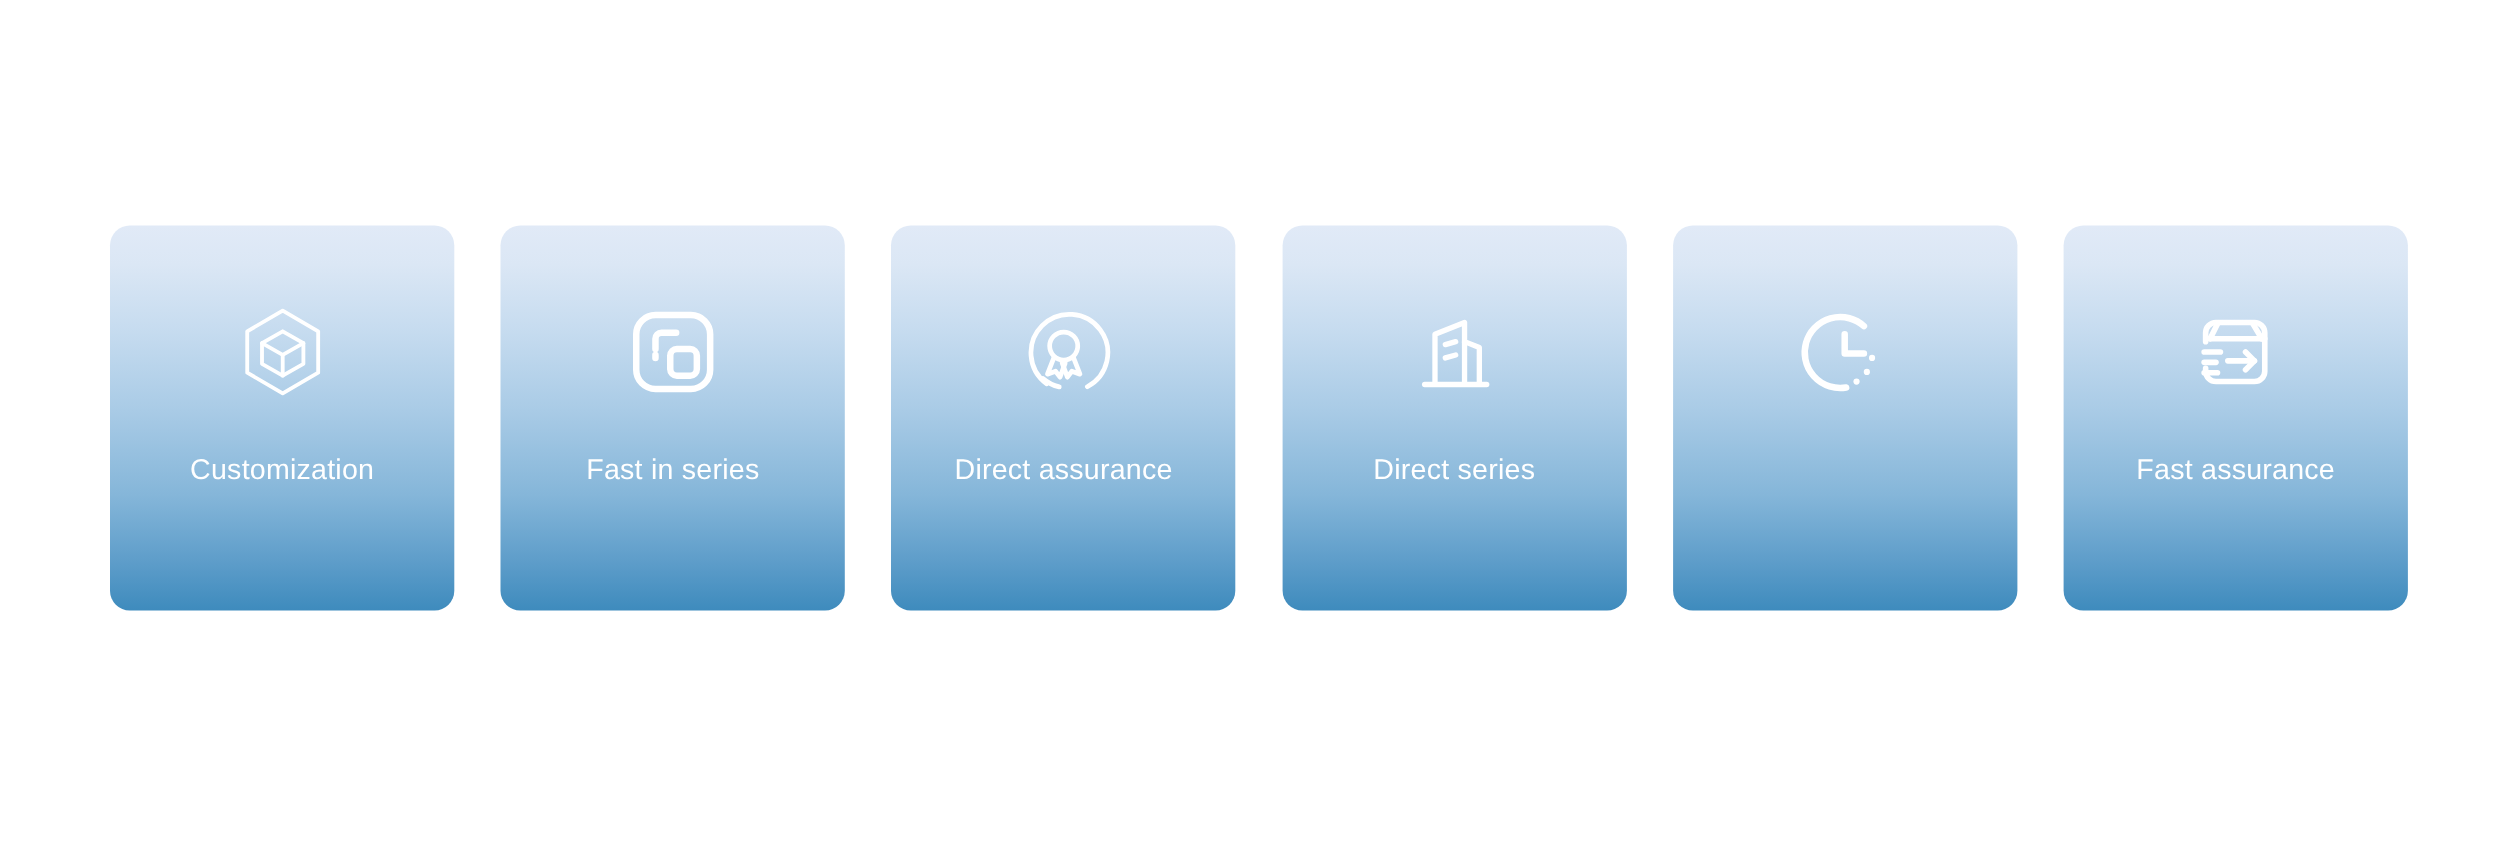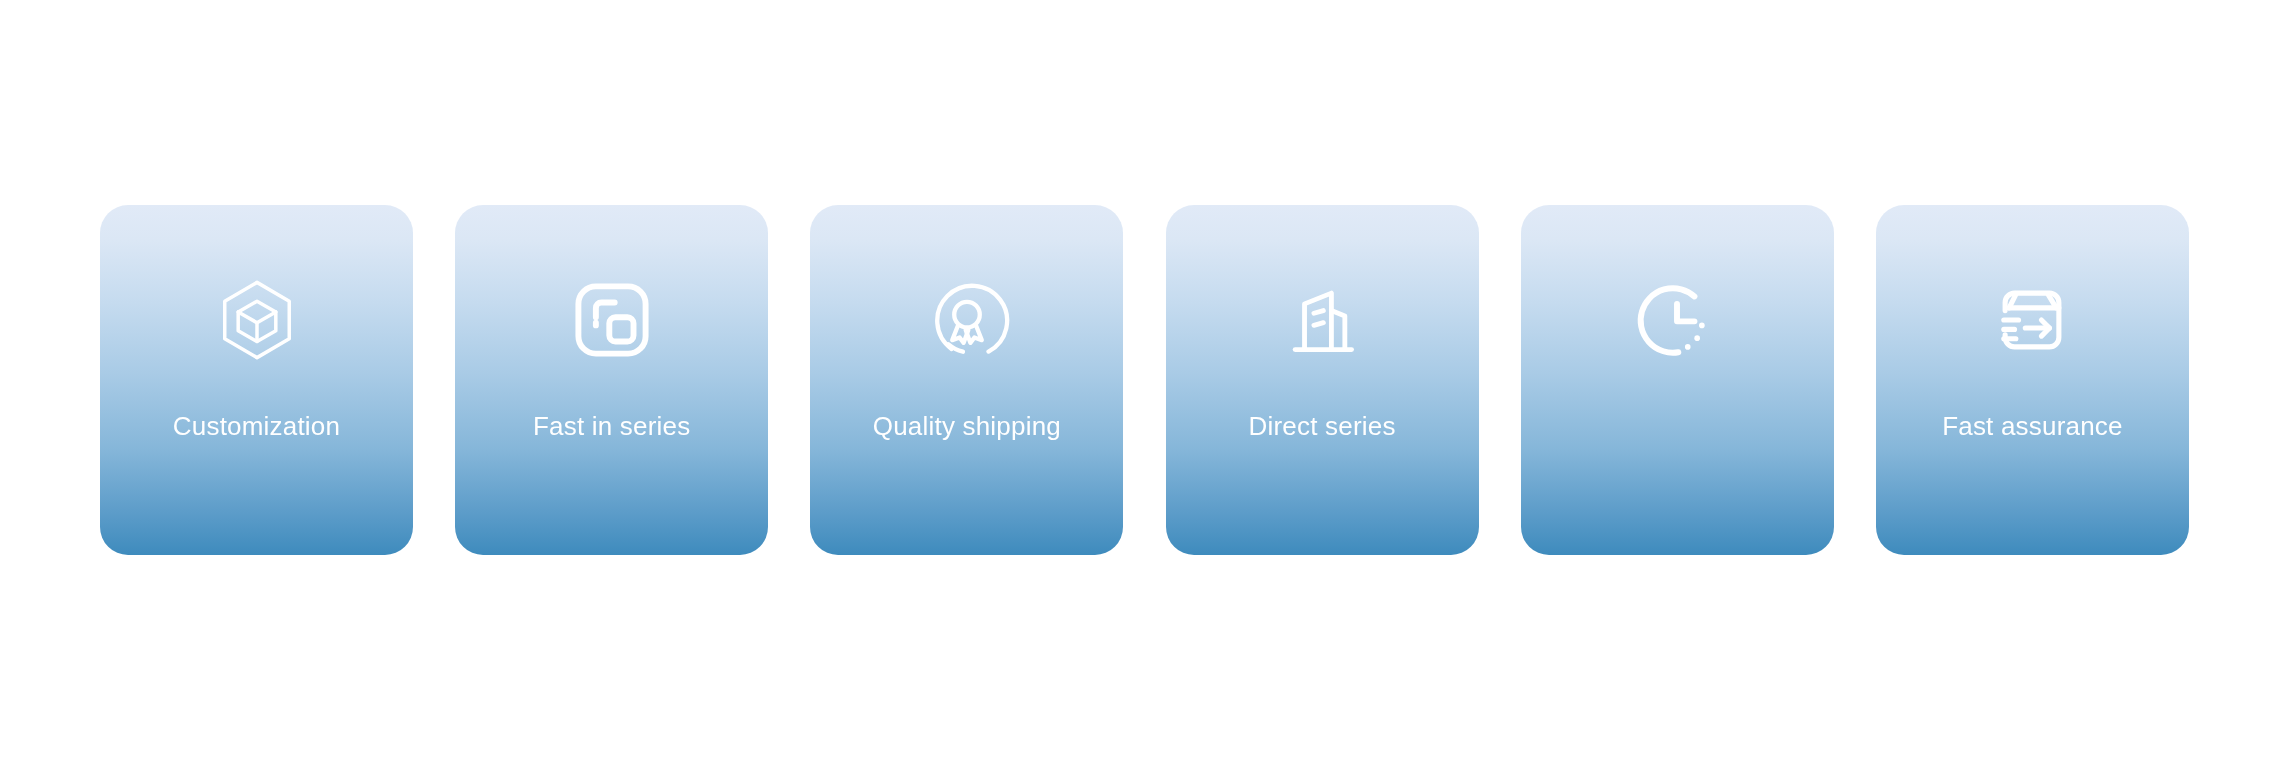--- a/index.html
+++ b/index.html
@@ -24,21 +24,21 @@
     display: flex;
     flex-direction: row;
     justify-content: space-between;
     align-items: stretch;
   }
 
   .feature-card {
     position: relative;
     width: 313px;
     height: 350px;
-    border-radius: 28px;
+    border-radius: 18px;
     background: linear-gradient(180deg,
         #e1eaf7 0%,
         #dbe7f5 10%,
         #c5dbef 28%,
         #a9cbe6 48%,
         #85b6d9 70%,
         #5c9cc9 88%,
         #3e8bbd 100%);
     display: flex;
     flex-direction: column;
@@ -107,21 +107,21 @@
   <div class="feature-card">
     <div class="card-icon">
       <svg viewBox="0 0 64 64" fill="none" stroke="#ffffff" stroke-width="3.2" stroke-linecap="round" stroke-linejoin="round">
         <path d="M20.5 53.5 A26 26 0 1 1 48 55.5"></path>
         <path d="M18 50 A26 26 0 0 0 29 55.6"></path>
         <circle cx="32" cy="28" r="9.5"></circle>
         <path d="M25.5 35.5 L21 47 L26.5 45 L29.5 49 L33 39.5"></path>
         <path d="M38.5 35.5 L43 47 L37.5 45 L34.5 49 L31 39.5"></path>
       </svg>
     </div>
-    <div class="card-label">Quality shipping</div>
+    <div class="card-label">Direct assurance</div>
   </div>
 
   <div class="feature-card">
     <div class="card-icon">
       <svg viewBox="0 0 64 64" fill="none" stroke="#ffffff" stroke-width="3.6" stroke-linecap="round" stroke-linejoin="round">
         <path d="M19 53 L19 20 L39 12 L39 53"></path>
         <path d="M39 25 L49 29 L49 53"></path>
         <path d="M26 27 L33 25"></path>
         <path d="M26 36 L33 34"></path>
         <path d="M12 54 L54 54"></path>

